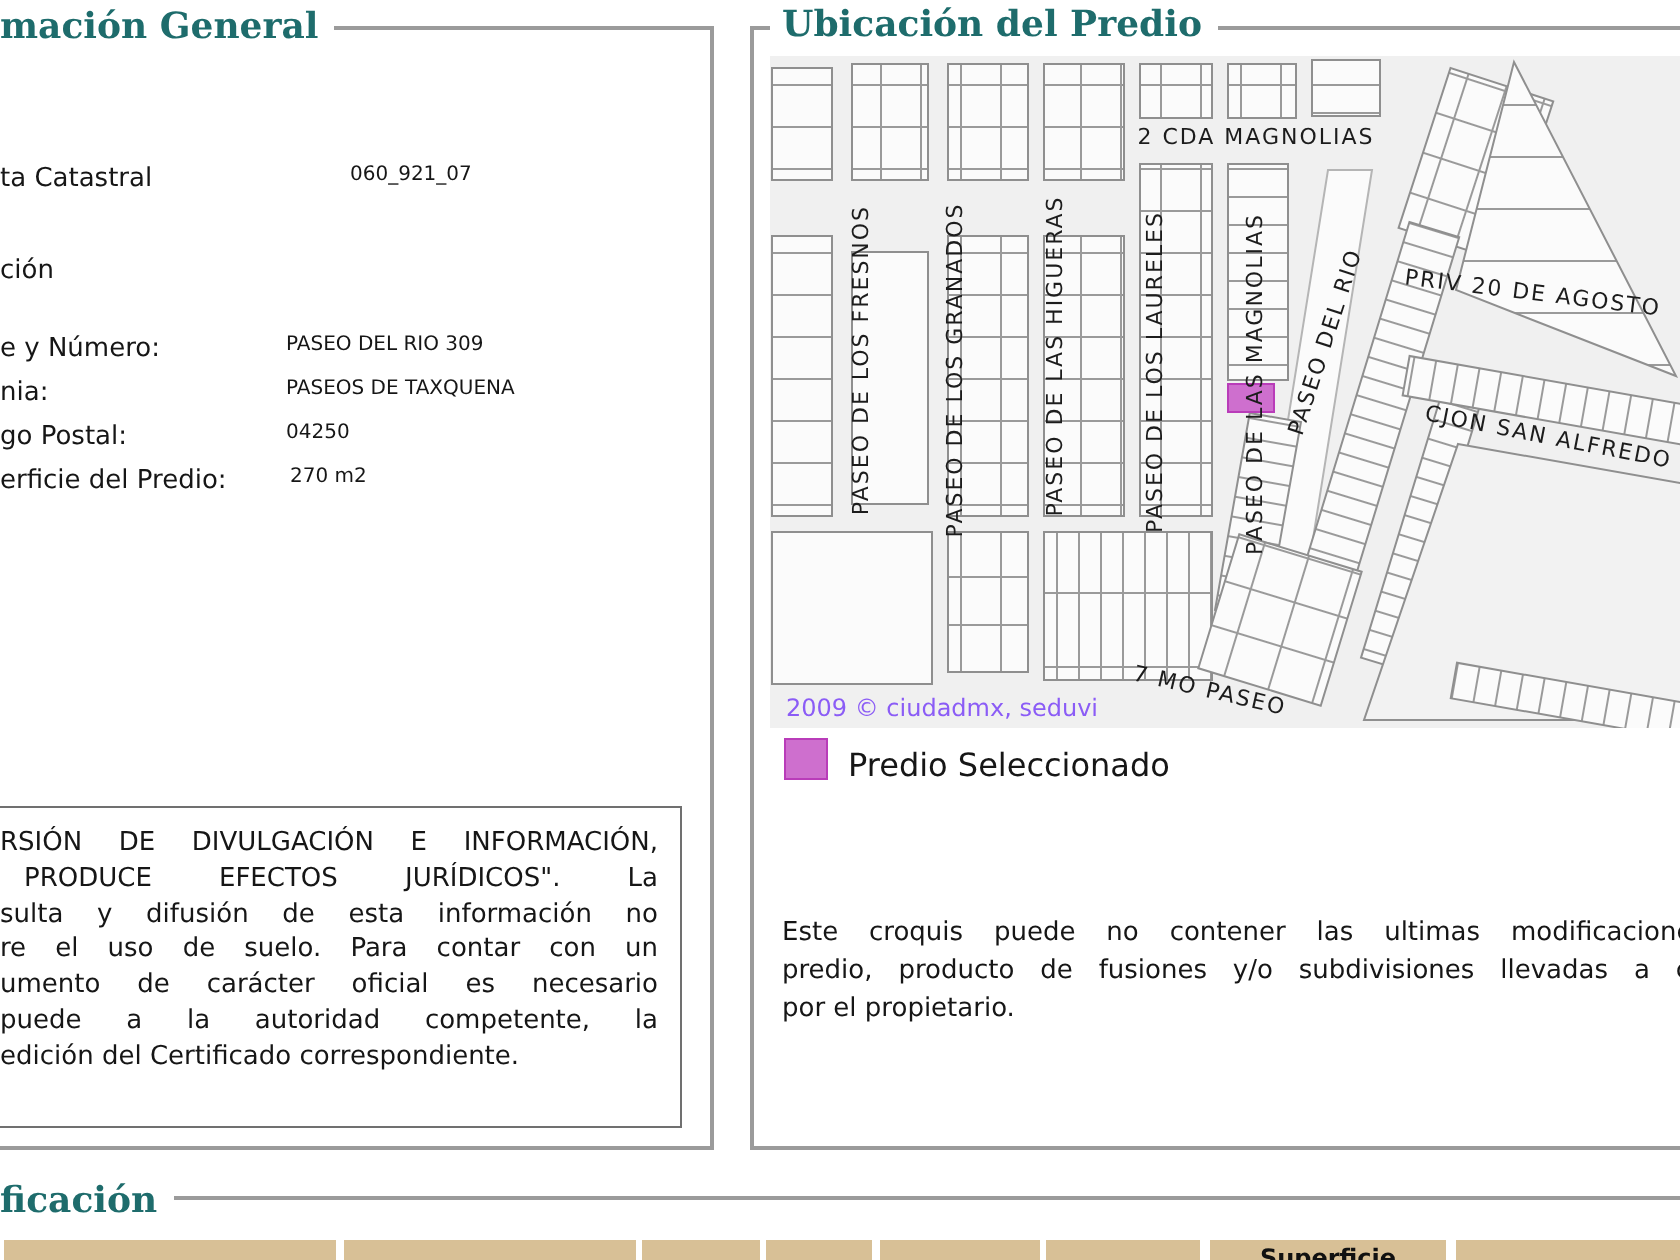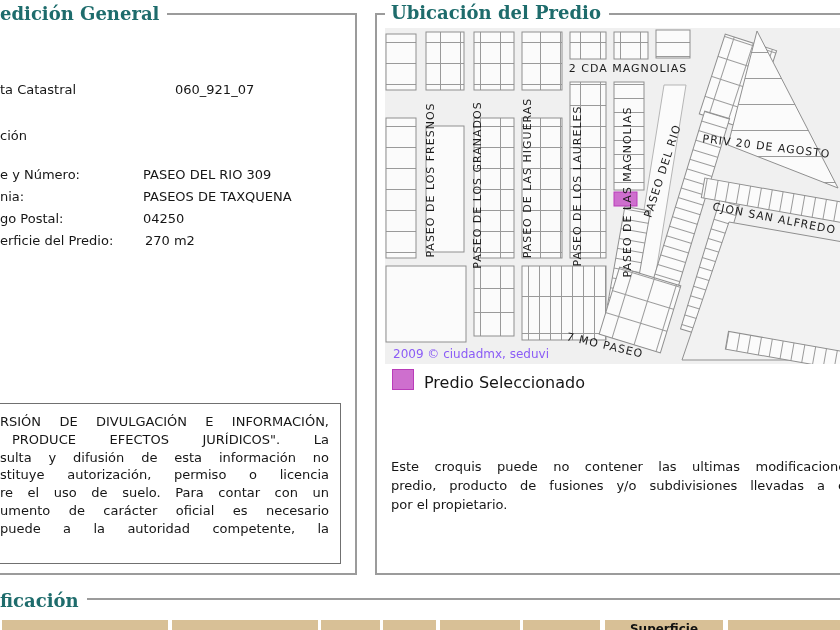--- a/index.html
+++ b/index.html
@@ -2,21 +2,21 @@
 <html><head>
 <meta charset="utf-8">
 <style>
   html,body{margin:0;padding:0}
   body{position:relative;width:840px;height:630px;overflow:hidden;background:#fff;
        font-family:"DejaVu Sans","Liberation Sans",sans-serif;color:#161616}
   .fs{position:absolute;border:2px solid #9b9b9b;box-sizing:border-box;background:transparent}
   .legend{position:absolute;font-family:"DejaVu Serif","Liberation Serif",serif;font-weight:bold;
           font-size:18px;color:#1e6c6c;background:#fff;padding-right:8px;white-space:nowrap;z-index:2}
   .lbl{position:absolute;font-size:13px;font-weight:normal;white-space:nowrap}
-  .val{position:absolute;font-size:13px;white-space:nowrap}
+  .val{position:absolute;font-size:10px;white-space:nowrap}
   .disc-box{position:absolute;left:-20px;top:403px;width:361px;height:161px;border:1px solid #707070;
             box-sizing:border-box;padding:9px 11px 0 19px;background:#fff}
   .disc-line{font-size:13px;line-height:17.75px;text-align:justify;text-align-last:justify}
   .disc-line.indent{text-indent:12px}
   .disc-line.last{text-align-last:left}
   .note{position:absolute;left:391px;top:457px;width:462px}
   .note-line{font-size:13px;line-height:19px;text-align:justify;text-align-last:justify}
   .note-line.last{text-align-last:left}
   .copyright{position:absolute;left:393px;top:347px;font-size:12px;color:#8b5cf6;white-space:nowrap}
   .swatch{position:absolute;left:392px;top:369px;width:22px;height:21px;background:#ce6fce;
@@ -25,21 +25,21 @@
   .thcell{position:absolute;top:620px;height:34px;background:#d8c096;box-sizing:border-box}
   .thtext{font-weight:bold;font-size:12px;text-align:center;padding-top:2px;color:#111}
   #map-svg{position:absolute;left:385px;top:28px}
   #map-svg text{font-size:11px;letter-spacing:1px;fill:#1c1c1c}
   .blk{stroke:#8f8f8f;stroke-width:1}
 </style>
 </head>
 <body>
 
 <div class="fs" style="left:-30px;top:13px;width:387px;height:562px"></div>
-<div class="legend" style="left:0;top:3px">edición General</div>
+<div class="legend" style="left:0;top:3px">mación General</div>
 
 <div class="lbl" style="left:0;top:82px">ta Catastral</div>
 <div class="val" style="left:175px;top:82px">060_921_07</div>
 
 <div class="lbl" style="left:0;top:128px">ción</div>
 
 <div class="lbl" style="left:0;top:167px">e y Número:</div>
 <div class="val" style="left:143px;top:167px">PASEO DEL RIO 309</div>
 
 <div class="lbl" style="left:0;top:189px">nia:</div>
@@ -48,24 +48,24 @@
 <div class="lbl" style="left:0;top:211px">go Postal:</div>
 <div class="val" style="left:143px;top:211px">04250</div>
 
 <div class="lbl" style="left:0;top:233px">erficie del Predio:</div>
 <div class="val" style="left:145px;top:233px">270 m2</div>
 
 <div class="disc-box">
   <div class="disc-line">RSIÓN DE DIVULGACIÓN E INFORMACIÓN,</div>
   <div class="disc-line indent">PRODUCE EFECTOS JURÍDICOS". La</div>
   <div class="disc-line">sulta y difusión de esta información no</div>
-  <div class="disc-line">stituye autorización, permiso o licencia</div>
   <div class="disc-line">re el uso de suelo. Para contar con un</div>
   <div class="disc-line">umento de carácter oficial es necesario</div>
   <div class="disc-line">puede a la autoridad competente, la</div>
+  <div class="disc-line last">edición del Certificado correspondiente.</div>
 </div>
 
 <div class="fs" style="left:375px;top:13px;width:478px;height:562px"></div>
 <div class="legend" style="left:385px;top:2px;padding-left:6px">Ubicación del Predio</div>
 
 <svg id="map-svg" width="462" height="336" viewBox="385 28 462 336">
   <defs>
     <pattern id="rows21" width="600" height="21" patternUnits="userSpaceOnUse">
       <rect width="600" height="21" fill="#fbfbfb"></rect>
         <path d="M0 .5H600" stroke="#9a9a9a"></path>

